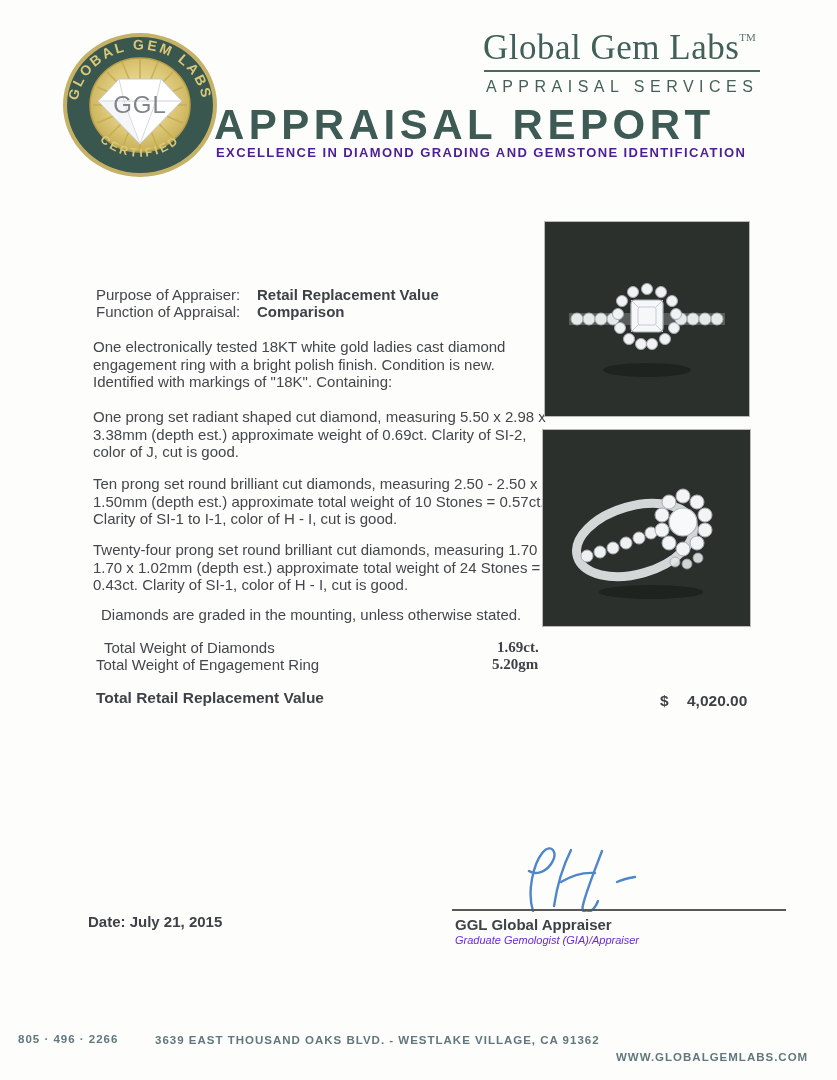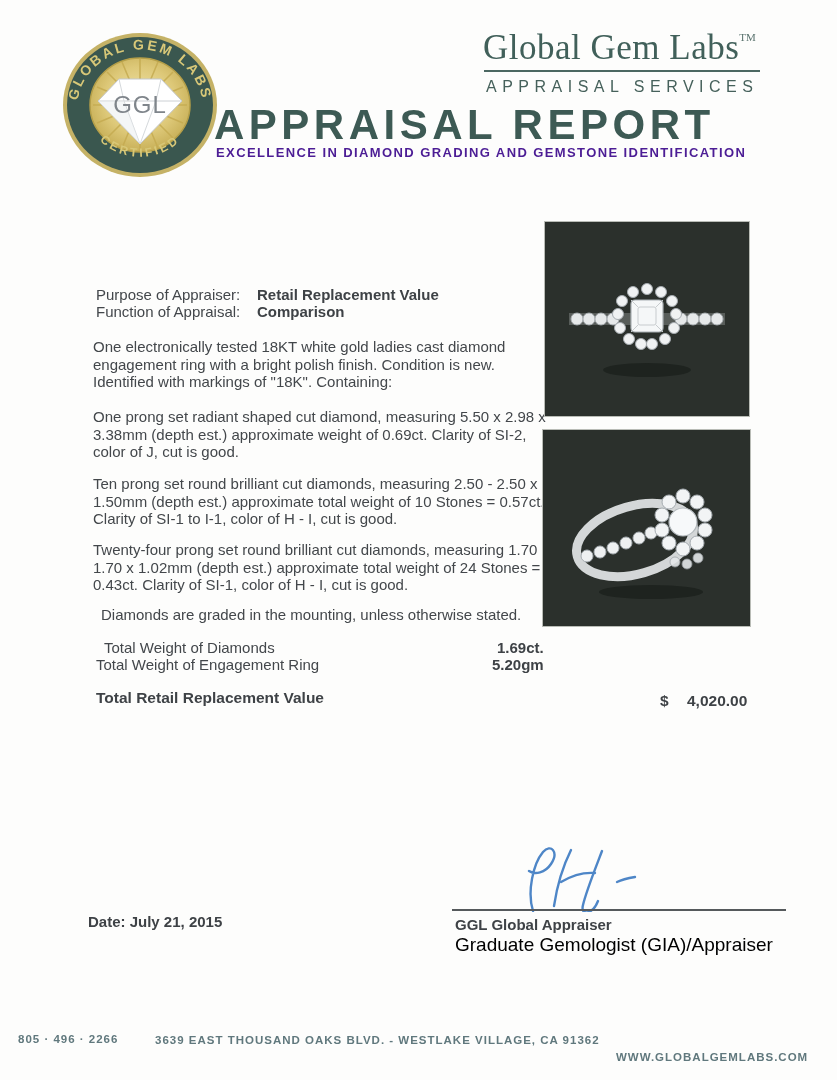--- a/index.html
+++ b/index.html
@@ -25,34 +25,34 @@
   }
   .report-tagline {
     font-size:13px; font-weight:700; color:#4c1d95; letter-spacing:1.4px; white-space:nowrap;
   }
 
   
   .kv-label { font-size:15px; color:#43474b; }
   .kv-value { font-size:15px; font-weight:700; color:#3e4246; }
   .para { width:462px; font-size:15px; line-height:17.6px; color:#43474b; }
   .tot-label { font-size:15px; color:#43474b; }
-  .tot-value { font-size:15px; font-weight:700; color:#3e4246; }
+  .tot-value { font-size:15px; font-weight:700; color:#3e4246;font-family:Liberation Serif, serif; }
   .grand-label { font-size:15.5px; font-weight:700; color:#3e4246; }
   .grand-value { font-size:15.5px; font-weight:700; color:#3e4246; }
 
   
   .photo {
     background:#2b302c;
     box-shadow:0 0 0 1px #b9bcb6;
   }
 
   
   .sig-line { height:2px; background:#55595c; }
   .sig-name { font-size:15px; font-weight:700; color:#3e4246; }
-  .sig-title { font-size:19px; color:#000000; }
+  .sig-title { font-size:11px; font-style:italic; color:#6d28d9; }
   .date-text { font-size:15px; font-weight:700; color:#3e4246; }
 
   
   .footer-text {
     font-size:11.5px; font-weight:700; color:#60787d; letter-spacing:1px; white-space:nowrap;
   }
 </style>
 </head>
 <body>
 

